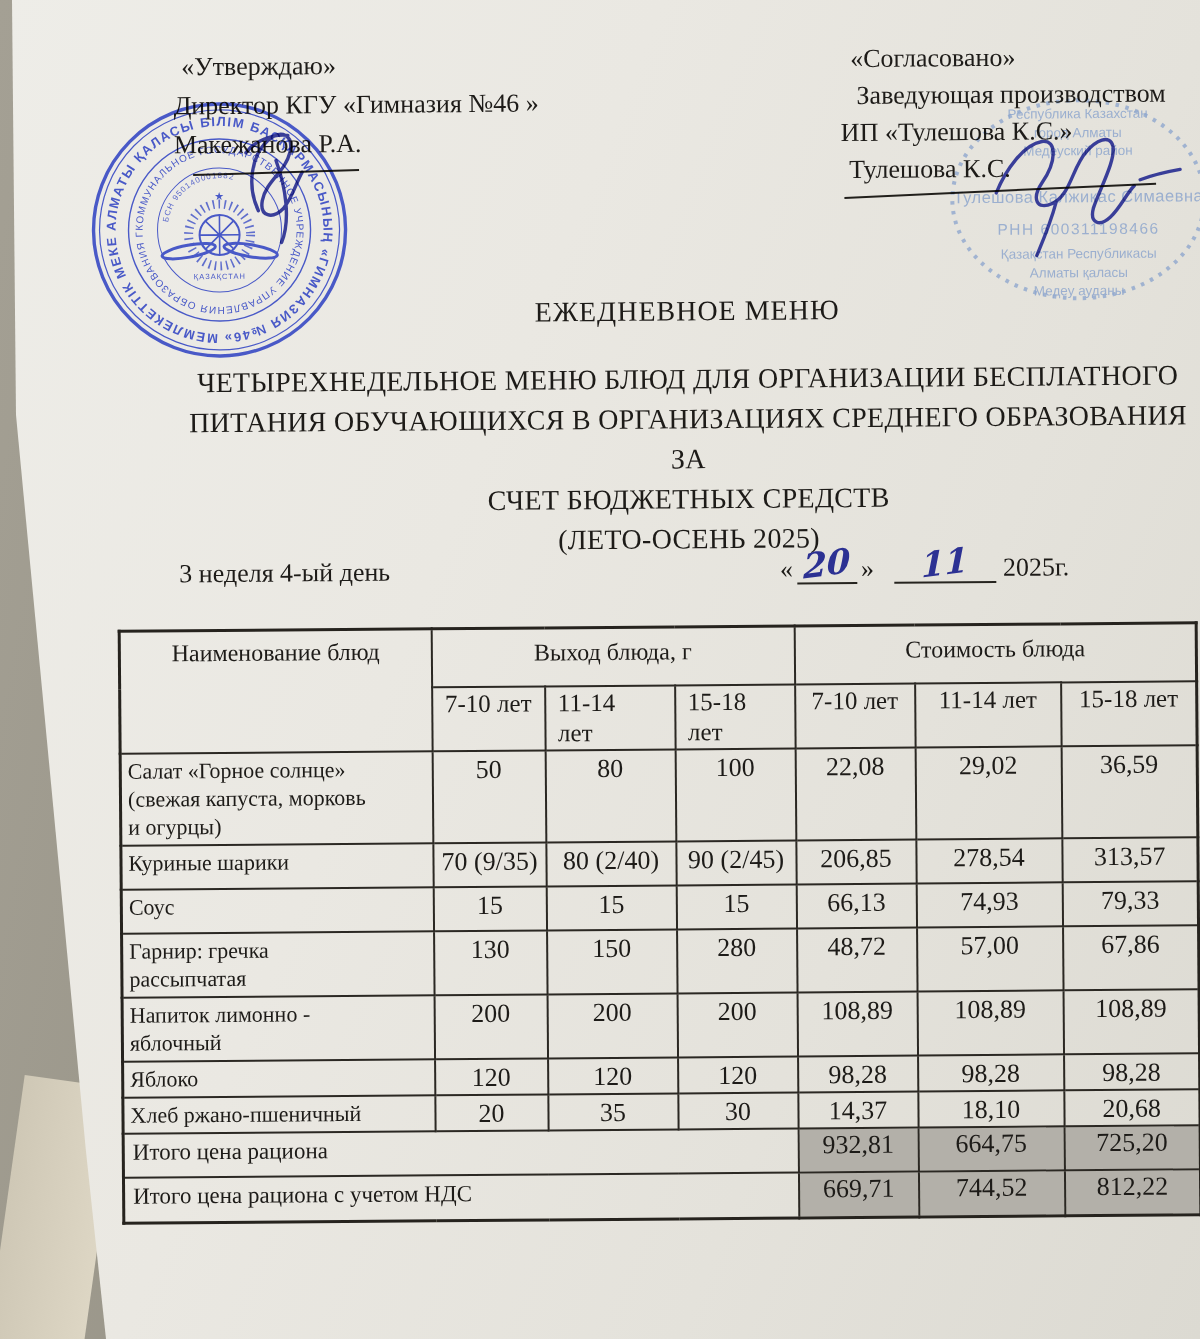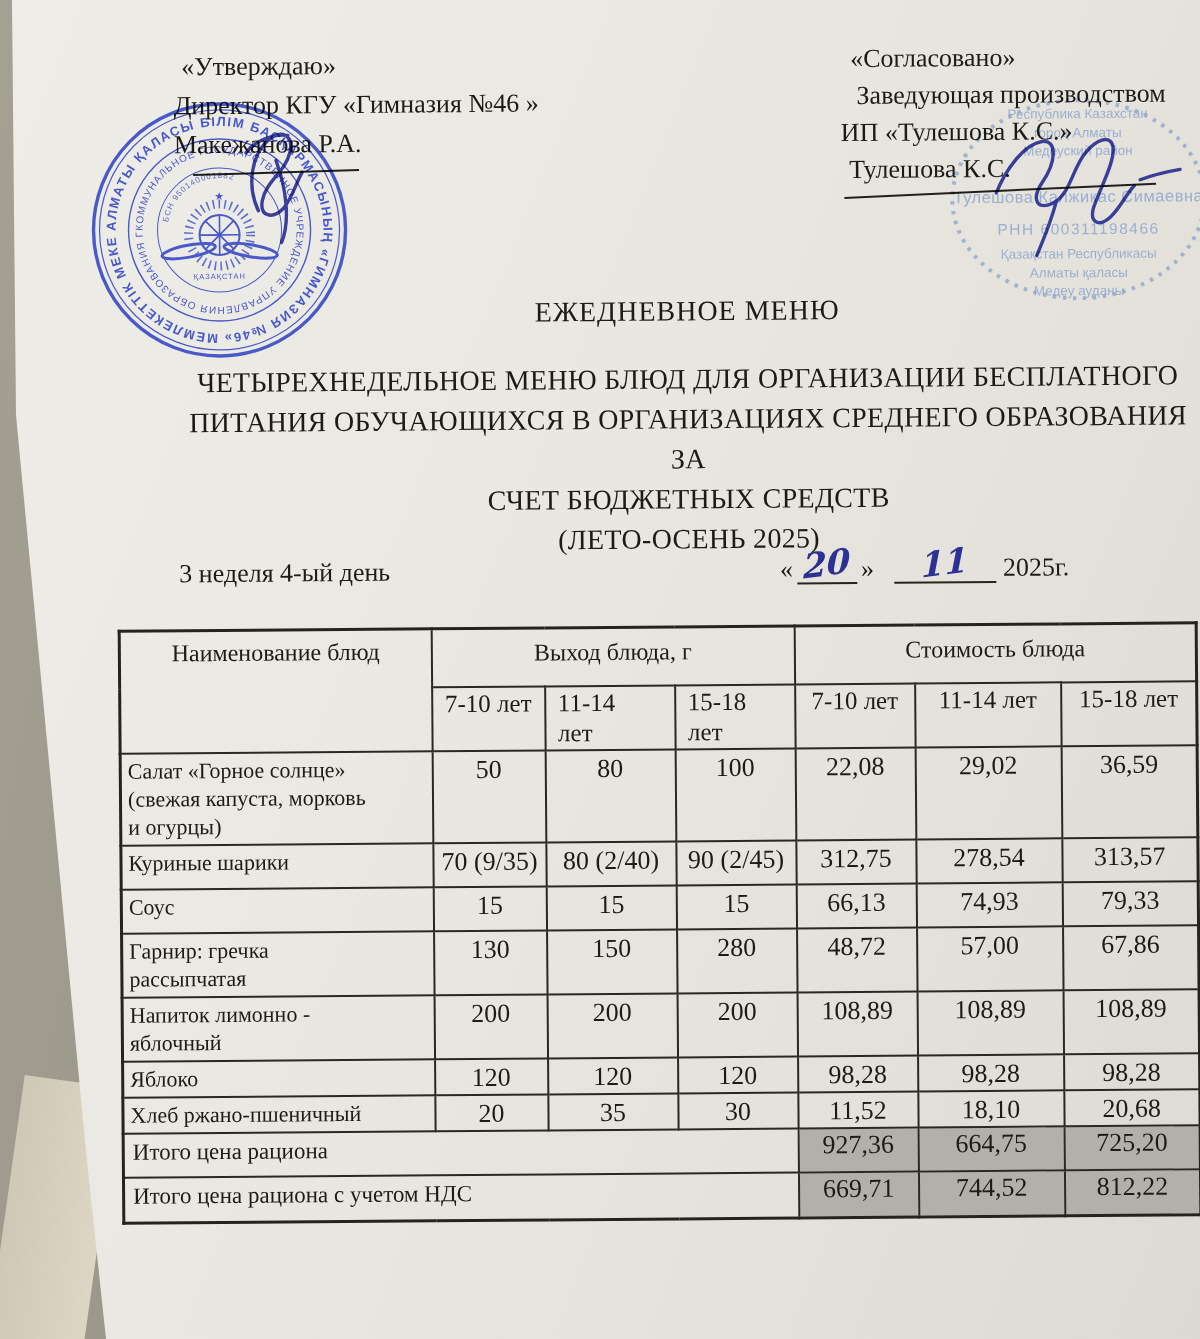--- a/index.html
+++ b/index.html
@@ -196,21 +196,21 @@
           <td class="c-num">100</td>
           <td class="c-num">22,08</td>
           <td class="c-num">29,02</td>
           <td class="c-num">36,59</td>
         </tr>
         <tr style="height:44px">
           <td class="c-name">Куриные шарики</td>
           <td class="c-num">70 (9/35)</td>
           <td class="c-num">80 (2/40)</td>
           <td class="c-num">90 (2/45)</td>
-          <td class="c-num">312,75</td>
+          <td class="c-num">206,85</td>
           <td class="c-num">278,54</td>
           <td class="c-num">313,57</td>
         </tr>
         <tr style="height:44px">
           <td class="c-name">Соус</td>
           <td class="c-num">15</td>
           <td class="c-num">15</td>
           <td class="c-num">15</td>
           <td class="c-num">66,13</td>
           <td class="c-num">74,93</td>
@@ -243,27 +243,27 @@
           <td class="c-num">120</td>
           <td class="c-num">98,28</td>
           <td class="c-num">98,28</td>
           <td class="c-num">98,28</td>
         </tr>
         <tr style="height:32px">
           <td class="c-name">Хлеб ржано-пшеничный</td>
           <td class="c-num">20</td>
           <td class="c-num">35</td>
           <td class="c-num">30</td>
-          <td class="c-num">11,52</td>
+          <td class="c-num">14,37</td>
           <td class="c-num">18,10</td>
           <td class="c-num">20,68</td>
         </tr>
         <tr style="height:44px">
           <td class="t-label" colspan="4">Итого цена рациона</td>
-          <td class="t-val">927,36</td>
+          <td class="t-val">932,81</td>
           <td class="t-val">664,75</td>
           <td class="t-val">725,20</td>
         </tr>
         <tr style="height:46px">
           <td class="t-label" colspan="4">Итого цена рациона с учетом НДС</td>
           <td class="t-val">669,71</td>
           <td class="t-val">744,52</td>
           <td class="t-val">812,22</td>
         </tr>
       </tbody>

